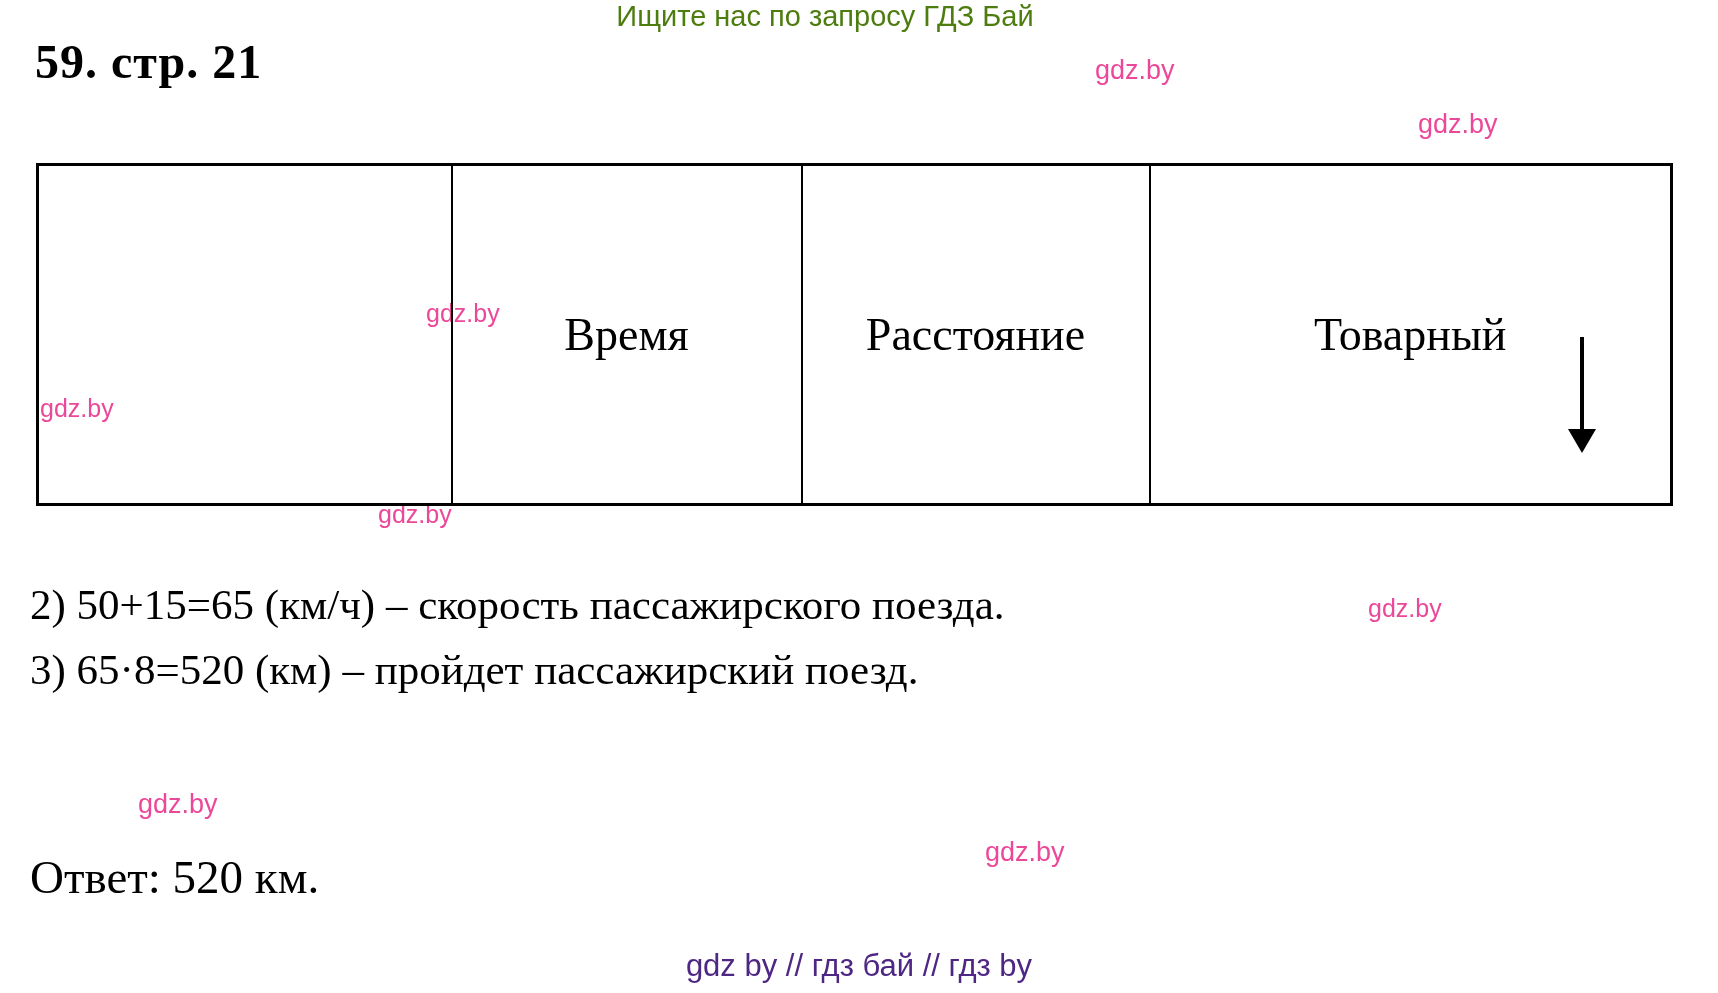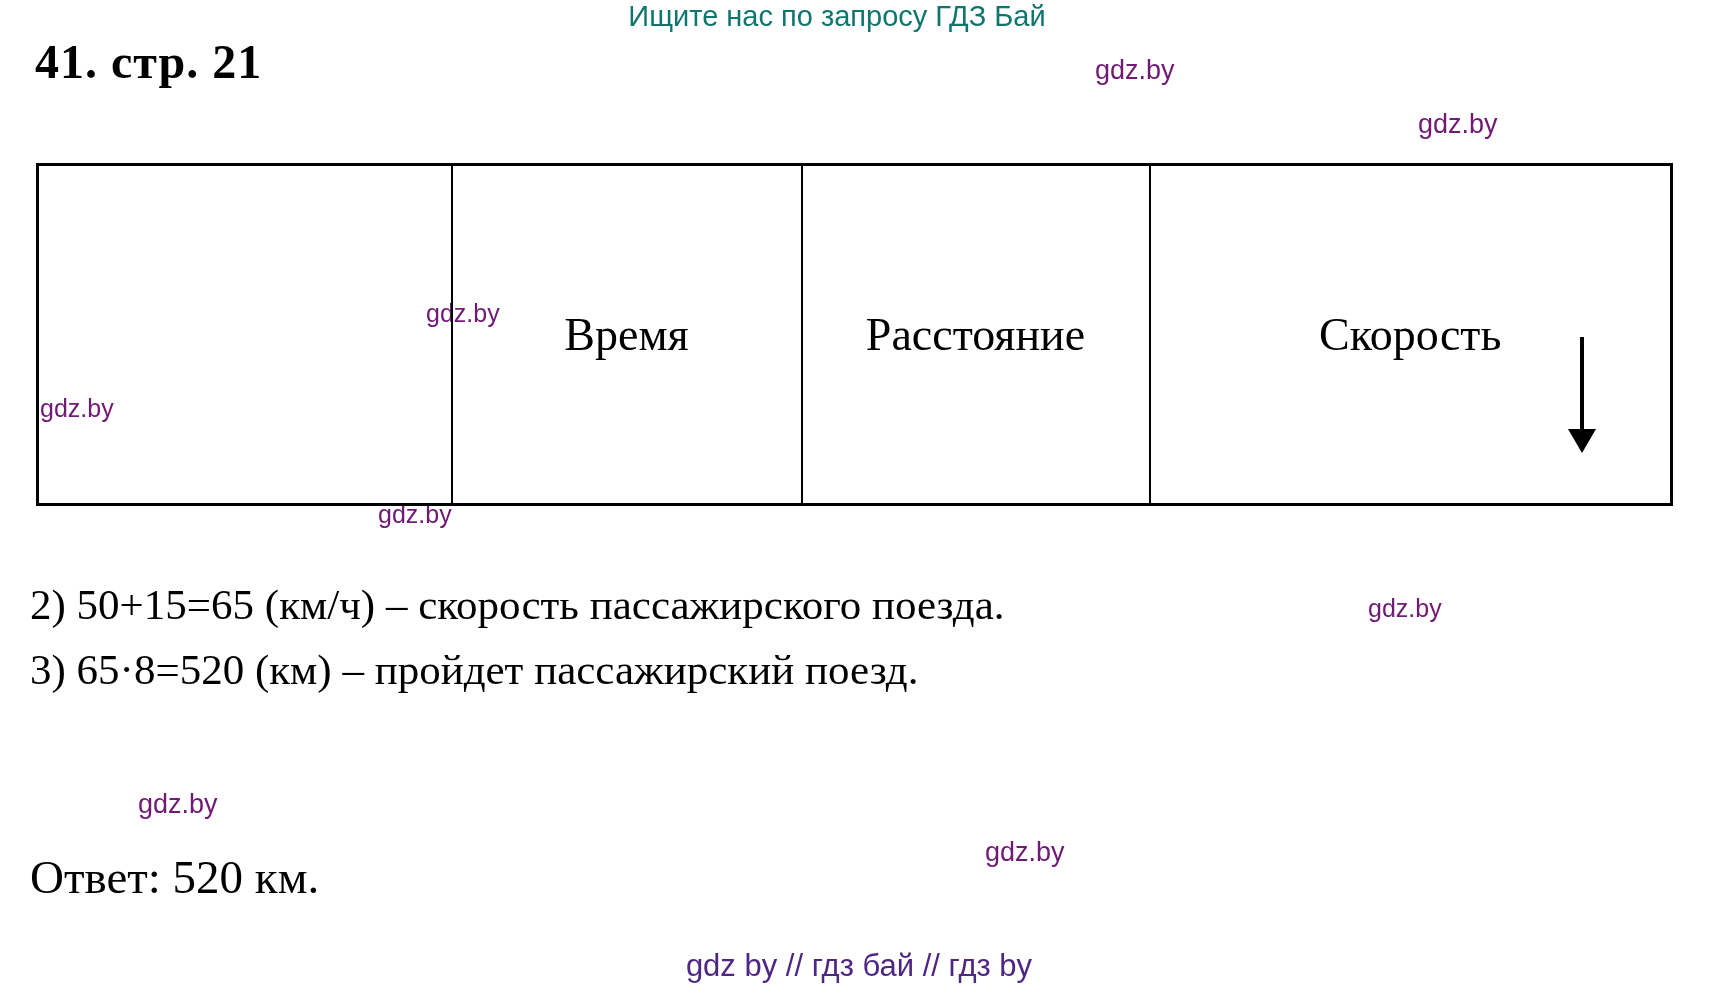--- a/index.html
+++ b/index.html
@@ -5,33 +5,33 @@
   html,body{margin:0;padding:0;}
   body{
     width:1718px;height:993px;position:relative;
     background:#ffffff;color:#000;
     font-family:"Liberation Serif", serif;
     overflow:hidden;
   }
   .abs{position:absolute;}
   
   .promo{
-    left:12px;top:2;width:1650px;text-align:center;
+    left:0;top:2;width:1650px;text-align:center;
     font-family:"Liberation Sans", sans-serif;
-    font-size:29px;color:#0f766e;
+    font-size:29px;color:#4d7c0f;
   }
   
   .title{
     left:35px;top:34px;
     font-size:48px;font-weight:bold;letter-spacing:1px;
   }
   
   .wm{
     font-family:"Liberation Sans", sans-serif;
-    font-size:27px;color:#701a75;white-space:nowrap;
+    font-size:27px;color:#ec4899;white-space:nowrap;
   }
   .wm1{left:1095px;top:55px;}
   .wm2{left:1418px;top:109px;}
   .wm3{left:426px;top:299px;font-size:25px;}
   .wm4{left:40px;top:394px;font-size:25px;}
   .wm5{left:378px;top:500px;font-size:25px;}
   .wm6{left:1368px;top:594px;font-size:25px;}
   .wm7{left:138px;top:789px;}
   .wm8{left:985px;top:837px;}
   
@@ -74,21 +74,21 @@
     left:0;top:948px;width:1718px;text-align:center;
     font-family:"Liberation Sans", sans-serif;
     font-size:31px;color:#4e2683;
   }
 </style>
 </head>
 <body>
 
 <div class="abs promo">Ищите нас по запросу ГДЗ Бай</div>
 
-<div class="abs title">41. стр. 21</div>
+<div class="abs title">59. стр. 21</div>
 
 <span class="abs wm wm1">gdz.by</span>
 <span class="abs wm wm2">gdz.by</span>
 <span class="abs wm wm3">gdz.by</span>
 <span class="abs wm wm4">gdz.by</span>
 <span class="abs wm wm5">gdz.by</span>
 <span class="abs wm wm6">gdz.by</span>
 <span class="abs wm wm7">gdz.by</span>
 <span class="abs wm wm8">gdz.by</span>
 
@@ -97,21 +97,21 @@
     <col style="width:414px">
       <col style="width:350px">
       <col style="width:348px">
       <col style="width:522px">
   </colgroup>
   <tbody>
       <tr class="hdr">
     <th></th>
     <th>Время</th>
     <th>Расстояние</th>
-    <th>Скорость</th>
+    <th>Товарный</th>
   </tr>
 </tbody>
   </table>
 
 <div class="abs arrow">
   <div class="shaft"></div>
   <div class="head"></div>
 </div>
 
 <div class="abs steps">

